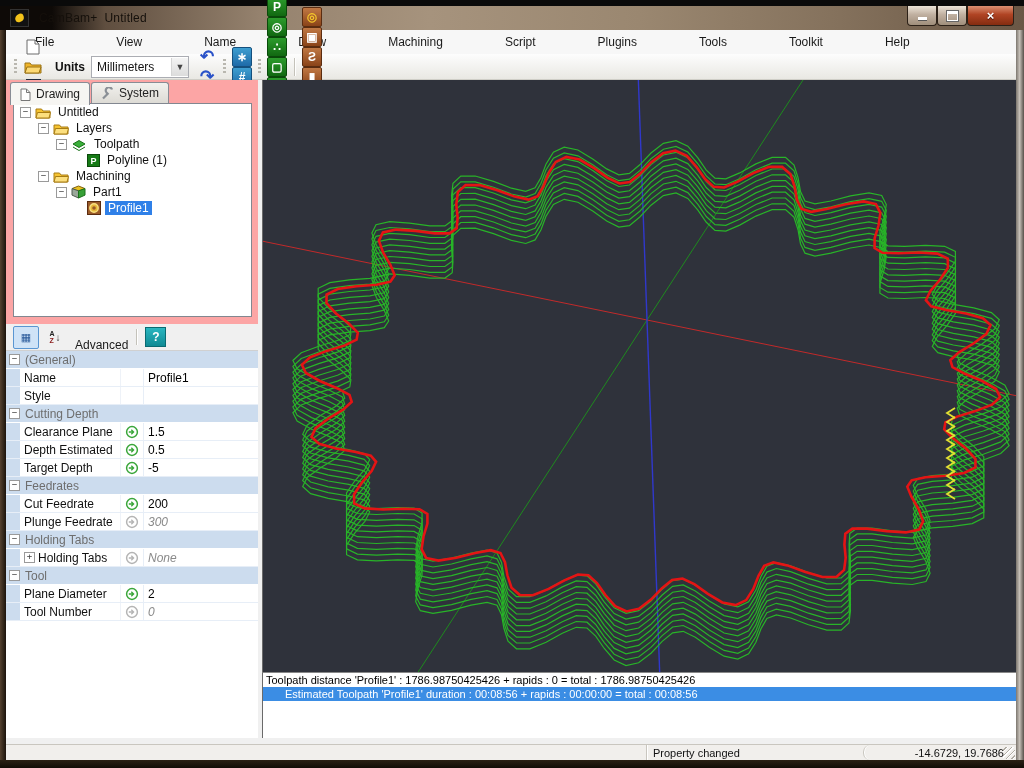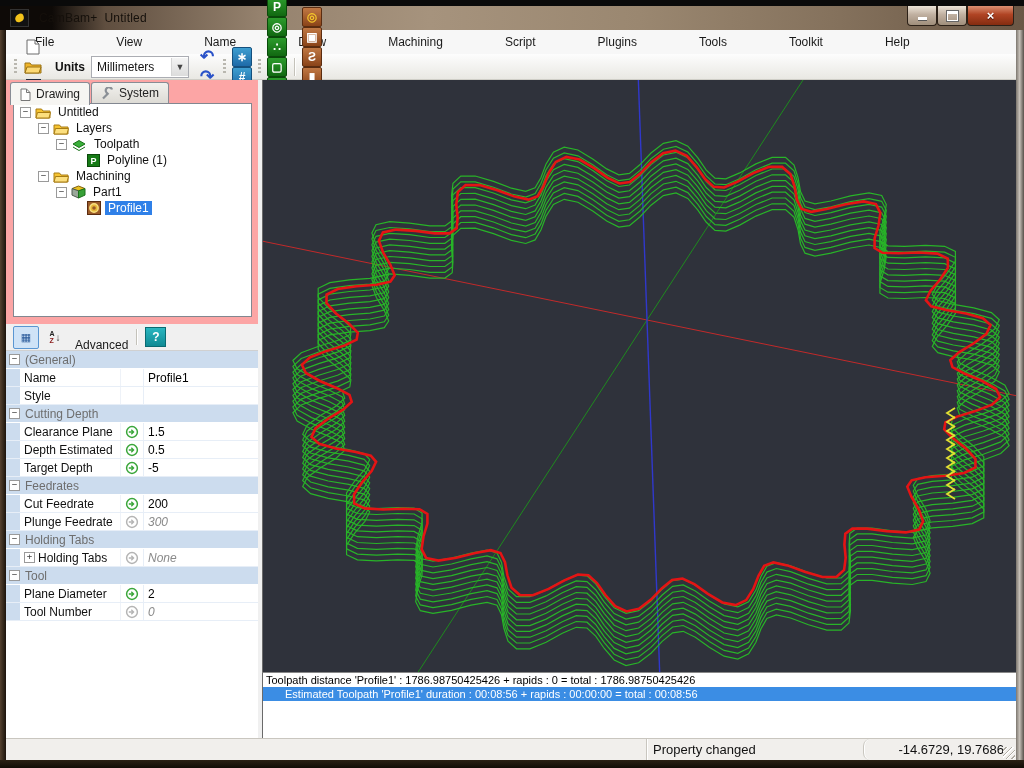--- a/index.html
+++ b/index.html
@@ -83,22 +83,22 @@
   .picon{width:22px;flex:none;display:flex;align-items:center;justify-content:center;border-right:1px solid #e7eef7;}
   .pval{flex:1;display:flex;align-items:center;padding-left:4px;color:#000;}
   .pval.default{color:#8a8a8a;font-style:italic;}
   
   #viewport{left:262px;top:80px;width:754px;height:592px;border-left:1px solid #6a6a6a;box-sizing:border-box;}
   #msgbox{left:262px;top:672px;width:754px;bottom:30px;background:#fff;border-left:1px solid #6a6a6a;
     border-top:1px solid #888;box-sizing:border-box;font-size:11px;}
   .msg-line{height:14px;line-height:14px;padding-left:3px;white-space:nowrap;color:#000;}
   .msg-line.hl{color:#fff;padding-left:22px;}
   
-  #statusbar{left:6px;right:8px;bottom:8px;height:22px;background:#f1efec;border-top:1px solid #c9c6bf;
-    display:flex;align-items:stretch;font-size:13px;box-sizing:border-box;}
+  #statusbar{left:6px;right:8px;bottom:8px;height:16px;background:#f1efec;border-top:1px solid #c9c6bf;
+    display:flex;align-items:stretch;font-size:11px;box-sizing:border-box;}
   #sb-main{flex:1;}
   #sb-msg{width:210px;border-left:1px solid #c9c6bf;box-shadow:inset 1px 0 0 #fff;display:flex;align-items:center;padding-left:6px;color:#111;}
   #sb-coords{width:140px;border-left:1px solid #c9c6bf;box-shadow:inset 1px 0 0 #fff;display:flex;align-items:center;justify-content:flex-end;padding-right:12px;color:#111;position:relative;border-radius:7px;}
   #sb-grip{position:absolute;right:1px;bottom:1px;width:12px;height:12px;
     background:repeating-linear-gradient(135deg,transparent 0 2px,#b0aca3 2px 3px,#fff 3px 4px);}
 </style>
 </head>
 <body>
 
 <div id="win">

